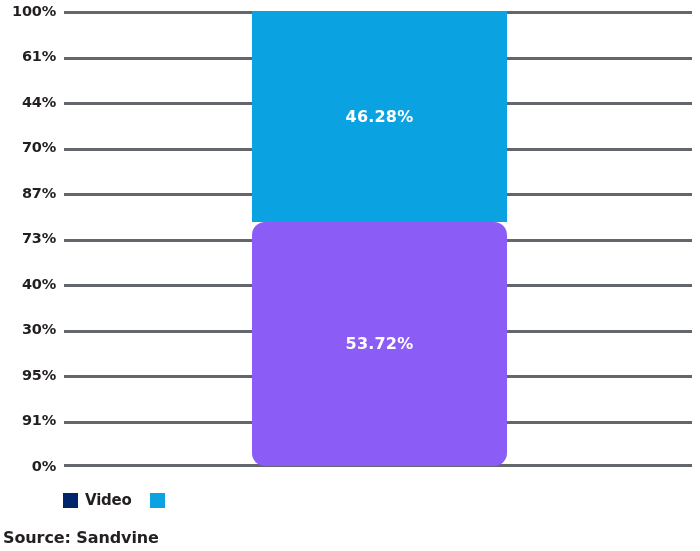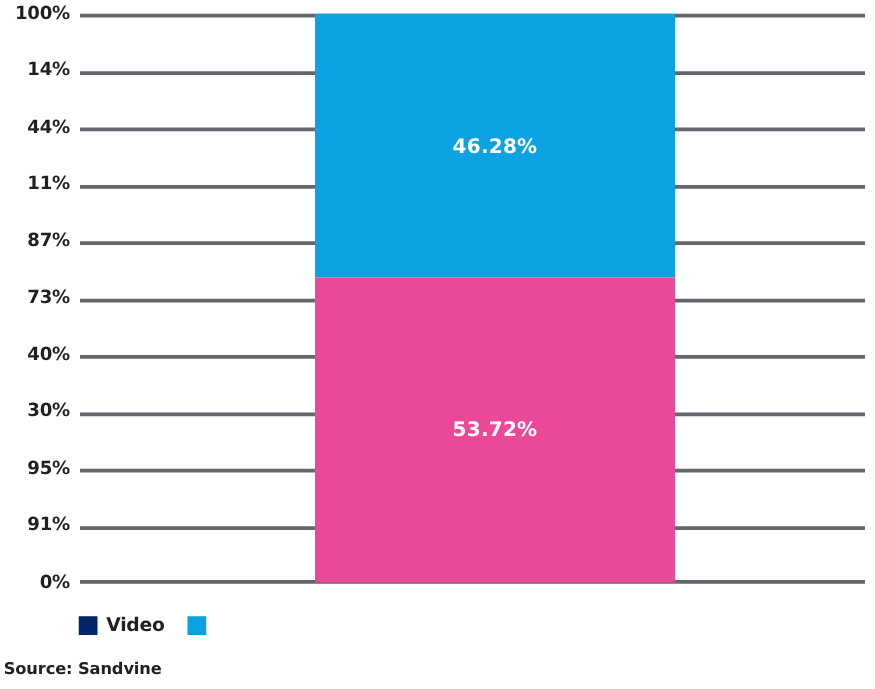--- a/index.html
+++ b/index.html
@@ -58,21 +58,21 @@
     color: #231f20;
     letter-spacing: -0.2px;
     line-height: 1;
     white-space: nowrap;
   }
 
   
   .bar {
     position: absolute;
     left: 188px;      
-    width: 288px;     
+    width: 255px;     
     bottom: 0;
     top: 0;
   }
   .bar-seg {
     position: absolute;
     left: 0;
     width: 100%;
     display: flex;
     align-items: center;
     justify-content: center;
@@ -111,37 +111,37 @@
     letter-spacing: -0.2px;
     white-space: nowrap;
     line-height: 1;
   }
 
   
   .source-note {
     position: absolute;
     left: 3px;
     top: 528px;
-    font-size: 13px;
+    font-size: 16px;
     font-weight: bold;
     color: #231f20;
     letter-spacing: -0.1px;
     white-space: nowrap;
   }
 </style>
 </head>
 <body>
 
 <div id="chart-root">
 
   <div class="y-labels">
     <div class="y-label" style="top:4px">100%</div>
-    <div class="y-label" style="top:49px">14%</div>
+    <div class="y-label" style="top:49px">61%</div>
     <div class="y-label" style="top:95px">44%</div>
-    <div class="y-label" style="top:140px">11%</div>
+    <div class="y-label" style="top:140px">70%</div>
     <div class="y-label" style="top:186px">87%</div>
     <div class="y-label" style="top:231px">73%</div>
     <div class="y-label" style="top:277px">40%</div>
     <div class="y-label" style="top:322px">30%</div>
     <div class="y-label" style="top:368px">95%</div>
     <div class="y-label" style="top:413px">91%</div>
     <div class="y-label" style="top:459px">0%</div>
   </div>
 
   <div class="plot-area">
@@ -157,21 +157,21 @@
     <div class="gridline" style="top:364px"></div>
     <div class="gridline" style="top:409.5px"></div>
     <div class="gridline" style="top:453px"></div>
 
     <div class="bar">
 
       <div class="bar-seg" style="top:0; height:46.28%; background:#0ba2e2;">
         <span class="bar-seg-label">46.28%</span>
       </div>
 
-      <div class="bar-seg" style="top:46.28%; height:53.72%; background:#ec4899;">
+      <div class="bar-seg" style="top:46.28%; height:53.72%; background:#8b5cf6;border-radius:13px;">
         <span class="bar-seg-label">53.72%</span>
       </div>
 
     </div>
   </div>
 
   <div class="legend">
     <div class="legend-item">
       <span class="legend-swatch" style="background:#00256a"></span>
       <span class="legend-text">Video</span>

